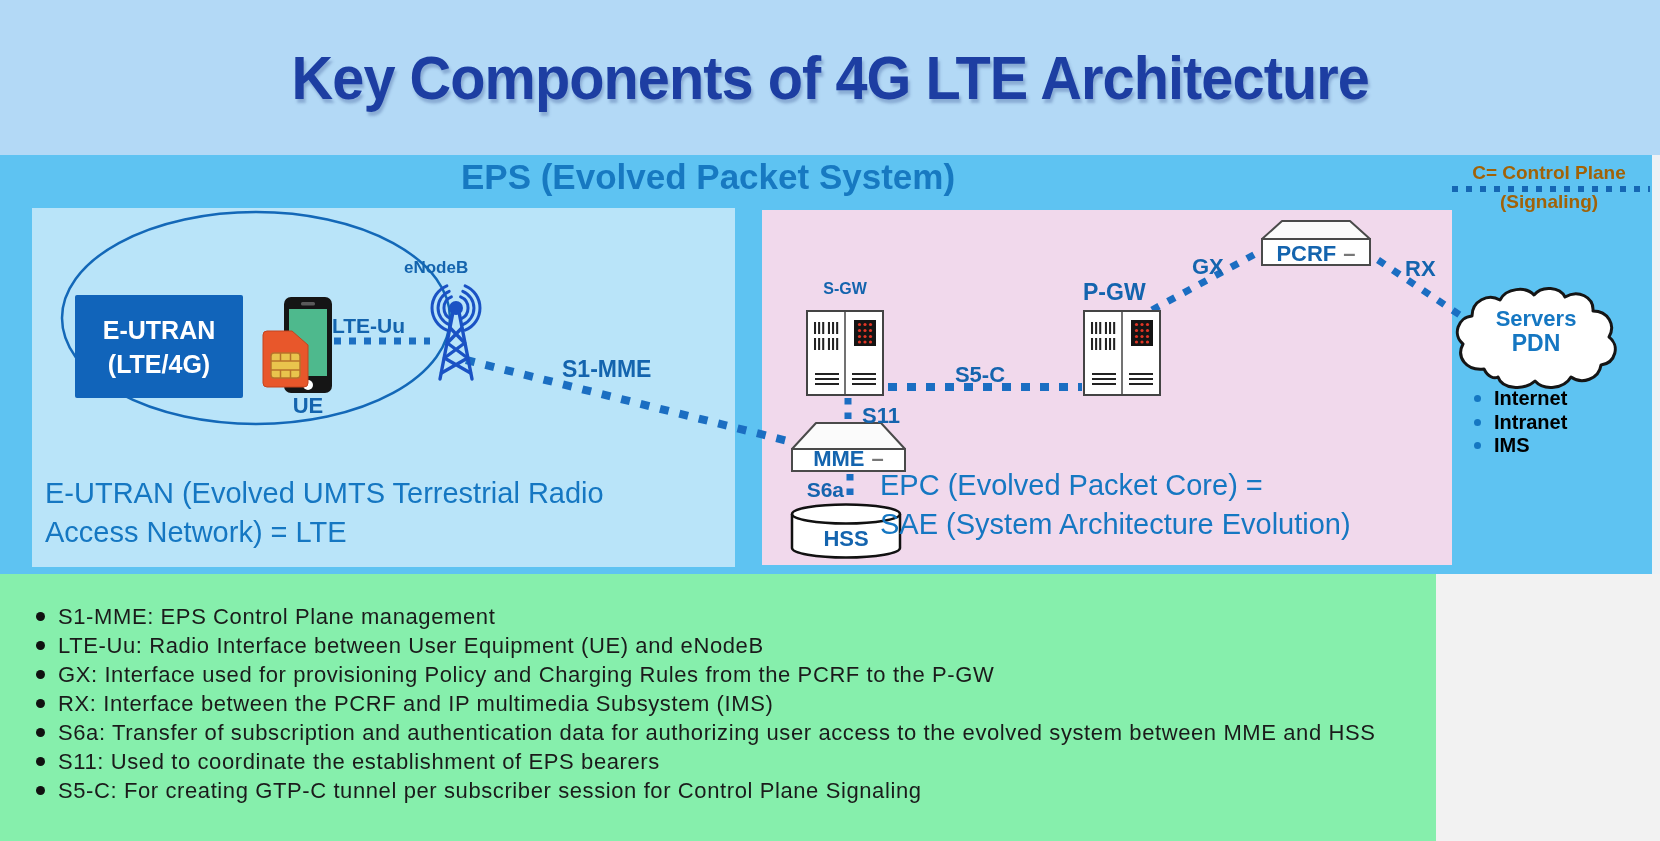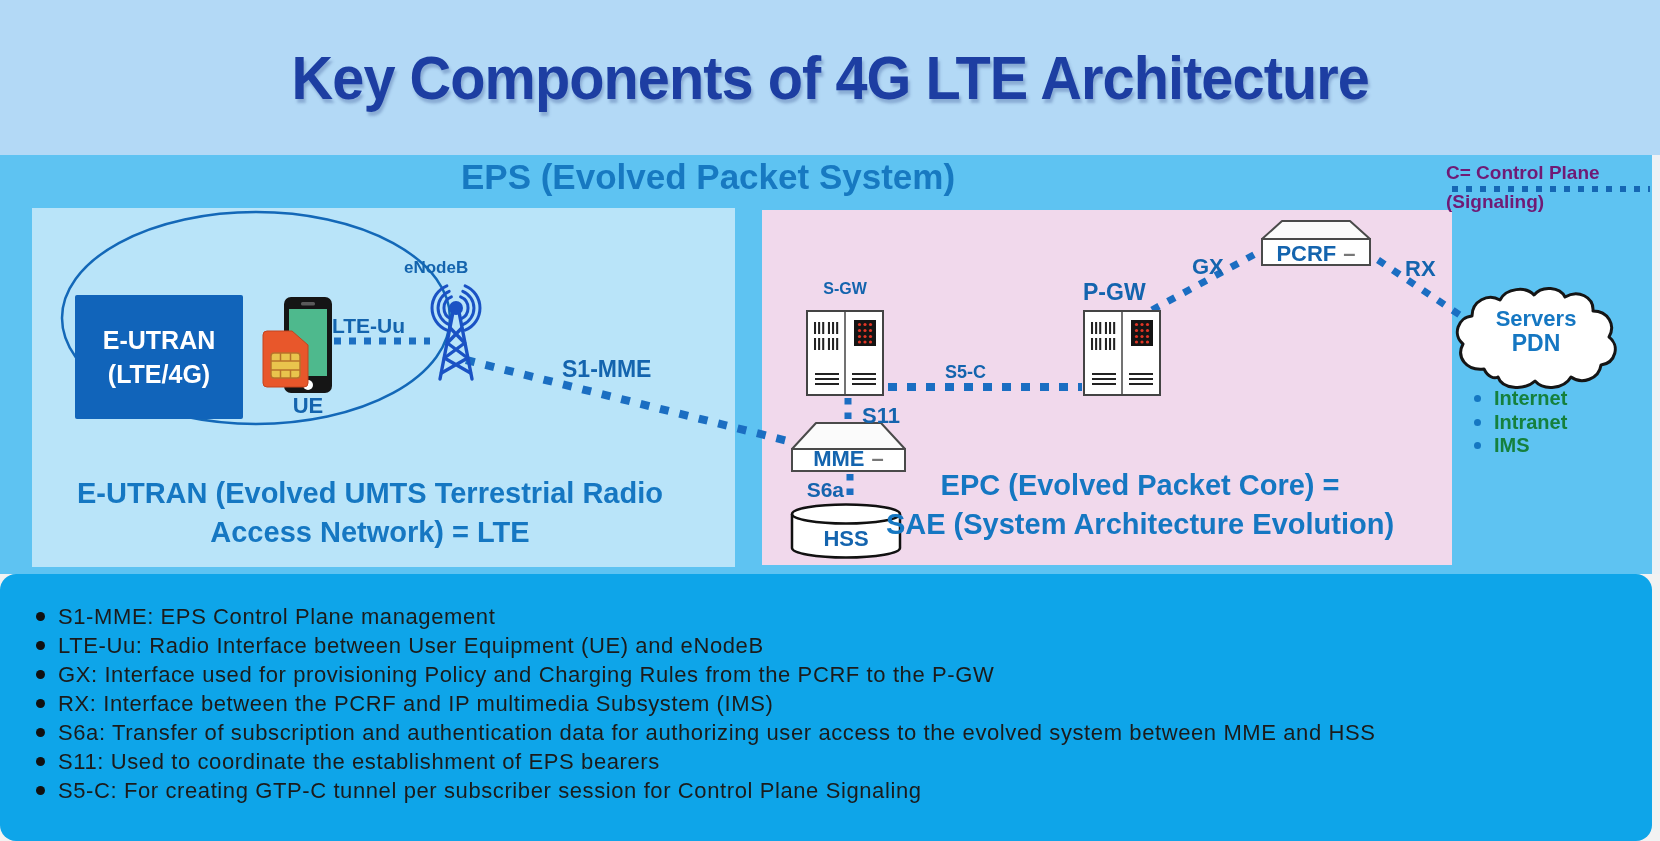--- a/index.html
+++ b/index.html
@@ -9,51 +9,51 @@
 
   
   .header{left:0;top:0;width:1660px;height:155px;background:#b3d9f6;display:flex;align-items:center;justify-content:center;z-index:1;}
   .title{font-size:62px;font-weight:bold;color:#1d3ea2;letter-spacing:-1px;transform:scaleX(.93);white-space:nowrap;text-shadow:2px 4px 3px rgba(60,90,150,.35);}
 
   
   .band{left:0;top:155px;width:1652px;height:419px;background:#5ec3f2;z-index:1;}
   .band-strip{left:1652px;top:155px;width:8px;height:419px;background:#eef1f5;z-index:1;}
   .eps-heading{left:430px;top:157px;width:500px;text-align:center;font-size:35px;font-weight:bold;color:#1779c1;z-index:4;margin-left:28px;}
 
-  .legend-line1,.legend-line2{left:1446px;width:206px;text-align:left;font-size:19px;font-weight:bold;color:#701a75;z-index:4;}
+  .legend-line1,.legend-line2{left:1446px;width:206px;text-align:center;font-size:19px;font-weight:bold;color:#a16207;z-index:4;}
   .legend-line1{top:162px;}
   .legend-line2{top:191px;}
 
   
   .eutran-panel{left:32px;top:208px;width:703px;height:359px;background:#b9e4f9;z-index:1;}
   .epc-panel{left:762px;top:210px;width:690px;height:355px;background:#f1d9ec;z-index:1;}
 
   
   .overlay{left:0;top:0;width:1660px;height:841px;z-index:2;pointer-events:none;}
 
   
   .icon{z-index:3;}
 
   
   .lbl{position:absolute;font-weight:bold;color:#1464ae;z-index:4;white-space:nowrap;}
-  .eutran-node{left:75px;top:295px;width:168px;height:124px;background:#1164ba;border-radius:2px;display:flex;flex-direction:column;align-items:center;justify-content:center;color:#fff;font-weight:bold;font-size:25px;line-height:34px;z-index:3;}
-  .caption{position:absolute;text-align:center;font-weight:bold;font-size:29px;line-height:39px;color:#1577c2;z-index:4;}
+  .eutran-node{left:75px;top:295px;width:168px;height:103px;background:#1164ba;border-radius:2px;display:flex;flex-direction:column;align-items:center;justify-content:center;color:#fff;font-weight:bold;font-size:25px;line-height:34px;z-index:3;}
+  .caption{position:absolute;font-weight:normal;font-size:29px;line-height:39px;color:#1577c2;z-index:4;}
   .node-label{position:absolute;text-align:center;font-size:22px;font-weight:bold;color:#1464ae;z-index:4;}
   .node-dash{color:#777;margin-left:7px;}
 
   .cloud-text{left:1461px;top:306px;width:150px;text-align:center;z-index:4;color:#1577c2;font-weight:bold;}
   .cloud-text .l1{font-size:22px;line-height:25px;}
   .cloud-text .l2{font-size:23px;line-height:25px;}
 
   .pdn-list{left:1472px;top:387px;width:170px;z-index:4;list-style:none;margin:0;padding:0;}
-  .pdn-list li{position:relative;padding-left:22px;font-size:20px;font-weight:bold;color:#15803d;line-height:23.5px;}
+  .pdn-list li{position:relative;padding-left:22px;font-size:20px;font-weight:bold;color:#000000;line-height:23.5px;}
   .pdn-list li::before{content:'';position:absolute;left:2px;top:8px;width:7px;height:7px;border-radius:50%;background:#1577c2;}
 
   
-  .notes{left:0;top:574px;width:1652px;height:267px;background:#0ea5e9;z-index:1;border-radius:16px;}
+  .notes{left:0;top:574px;width:1436px;height:267px;background:#86efac;z-index:1;}
   .notes ul{list-style:none;margin:28px 0 0 58px;padding:0;}
   .notes li{position:relative;font-size:22px;letter-spacing:.6px;line-height:29px;color:#1b1b1b;}
   .notes li::before{content:'';position:absolute;left:-22px;top:10px;width:9px;height:9px;border-radius:50%;background:#111;}
 </style>
 </head>
 <body>
 
 <div class="page">
 
   <div class="abs header">
@@ -197,21 +197,21 @@
     <li>Intranet</li>
     <li>IMS</li>
   </ul>
 
   <div class="lbl" style="left:404px;top:258px;font-size:17px;">eNodeB</div>
   <div class="lbl" style="left:332px;top:314px;font-size:21px;">LTE-Uu</div>
   <div class="lbl" style="left:276px;top:393px;width:64px;text-align:center;font-size:22px;">UE</div>
   <div class="lbl" style="left:562px;top:356px;font-size:23px;">S1-MME</div>
   <div class="lbl" style="left:806px;top:280px;width:78px;text-align:center;font-size:16px;">S-GW</div>
   <div class="lbl" style="left:1083px;top:279px;width:78px;text-align:left;font-size:23px;">P-GW</div>
-  <div class="lbl" style="left:945px;top:362px;width:70px;font-size:18px;">S5-C</div>
+  <div class="lbl" style="left:945px;top:362px;width:70px;text-align:center;font-size:22px;">S5-C</div>
   <div class="lbl" style="left:862px;top:403px;font-size:22px;">S11</div>
   <div class="lbl" style="left:798px;top:478px;width:46px;text-align:right;font-size:21px;">S6a</div>
   <div class="lbl" style="left:1192px;top:254px;font-size:22px;">GX</div>
   <div class="lbl" style="left:1405px;top:256px;font-size:22px;">RX</div>
 
   <div class="caption" style="left:45px;top:474px;width:650px;">
     <div>E-UTRAN (Evolved UMTS Terrestrial Radio</div>
     <div>Access Network) = LTE</div>
   </div>
   <div class="caption" style="left:880px;top:466px;width:520px;">

